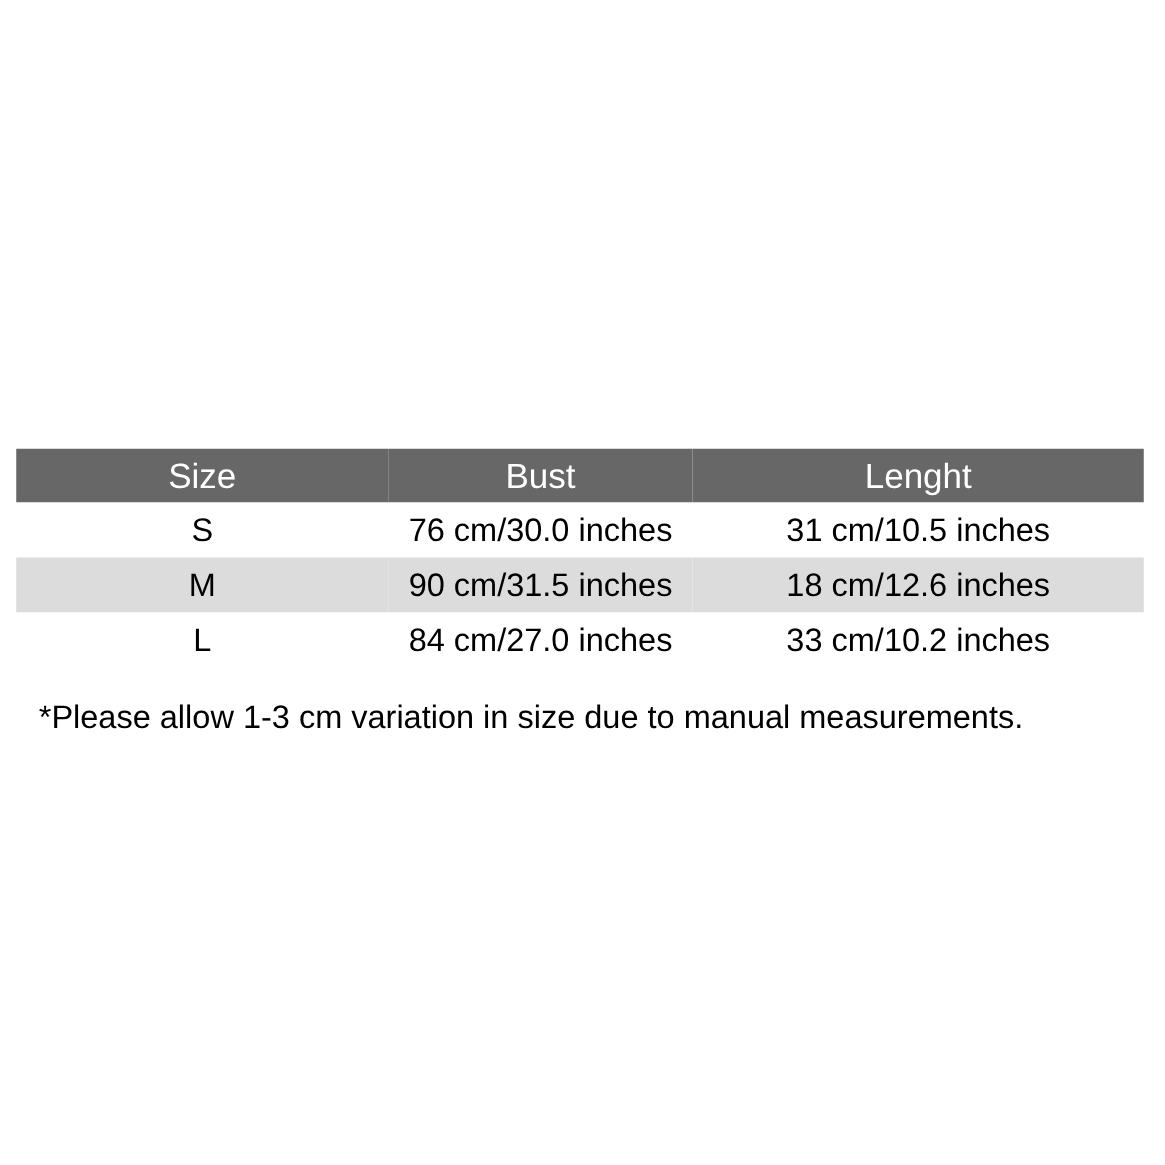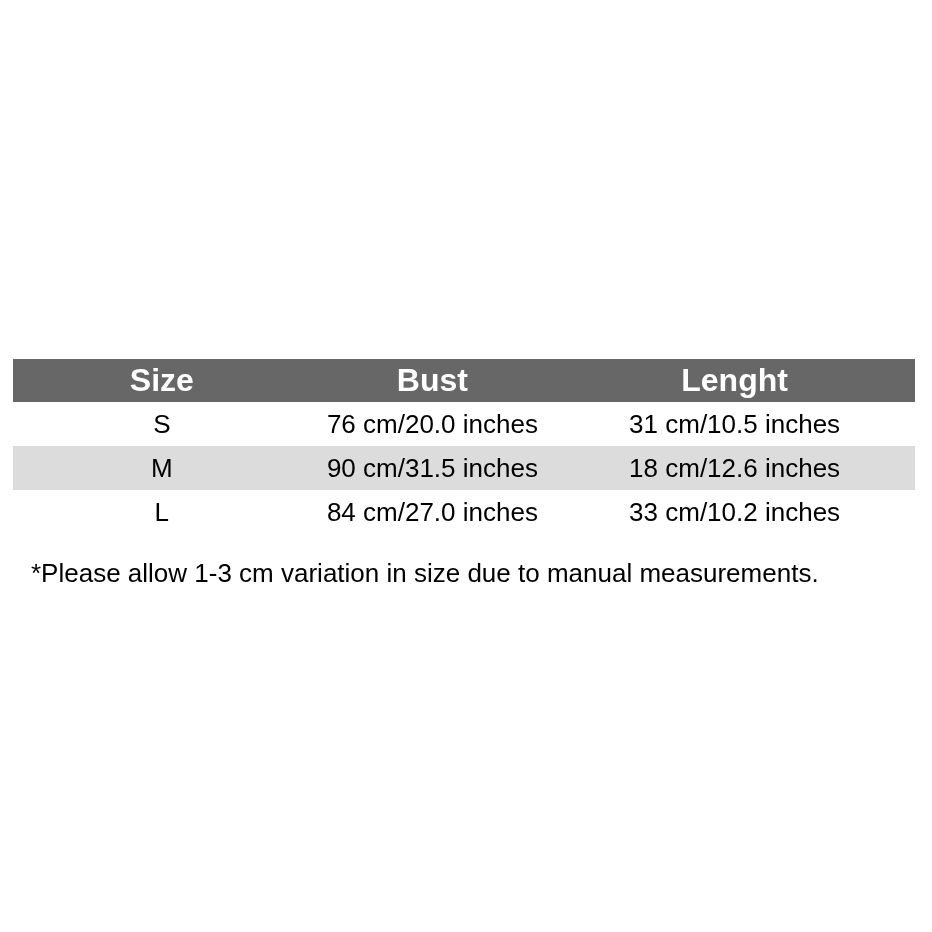--- a/index.html
+++ b/index.html
@@ -26,22 +26,22 @@
     width: 902px;
     border-collapse: collapse;
     table-layout: fixed;
   }
   col.c1 { width: 33%; }
   col.c2 { width: 27%; }
   col.c3 { width: 40%; }
   table.size-table th {
     background: #676767;
     color: #ffffff;
-    font-weight: bold;
-    font-size: 32px;
+    font-weight: normal;
+    font-size: 28px;
     height: 43px;
     text-align: center;
     vertical-align: middle;
     padding: 0;
   }
   table.size-table td {
     color: #000000;
     font-size: 26px;
     font-weight: normal;
     height: 44px;
@@ -78,21 +78,21 @@
     <thead>
       <tr>
         <th>Size</th>
         <th>Bust</th>
         <th>Lenght</th>
       </tr>
     </thead>
     <tbody>
       <tr>
         <td>S</td>
-        <td>76 cm/20.0 inches</td>
+        <td>76 cm/30.0 inches</td>
         <td>31 cm/10.5 inches</td>
       </tr>
       <tr class="alt">
         <td>M</td>
         <td>90 cm/31.5 inches</td>
         <td>18 cm/12.6 inches</td>
       </tr>
       <tr>
         <td>L</td>
         <td>84 cm/27.0 inches</td>

